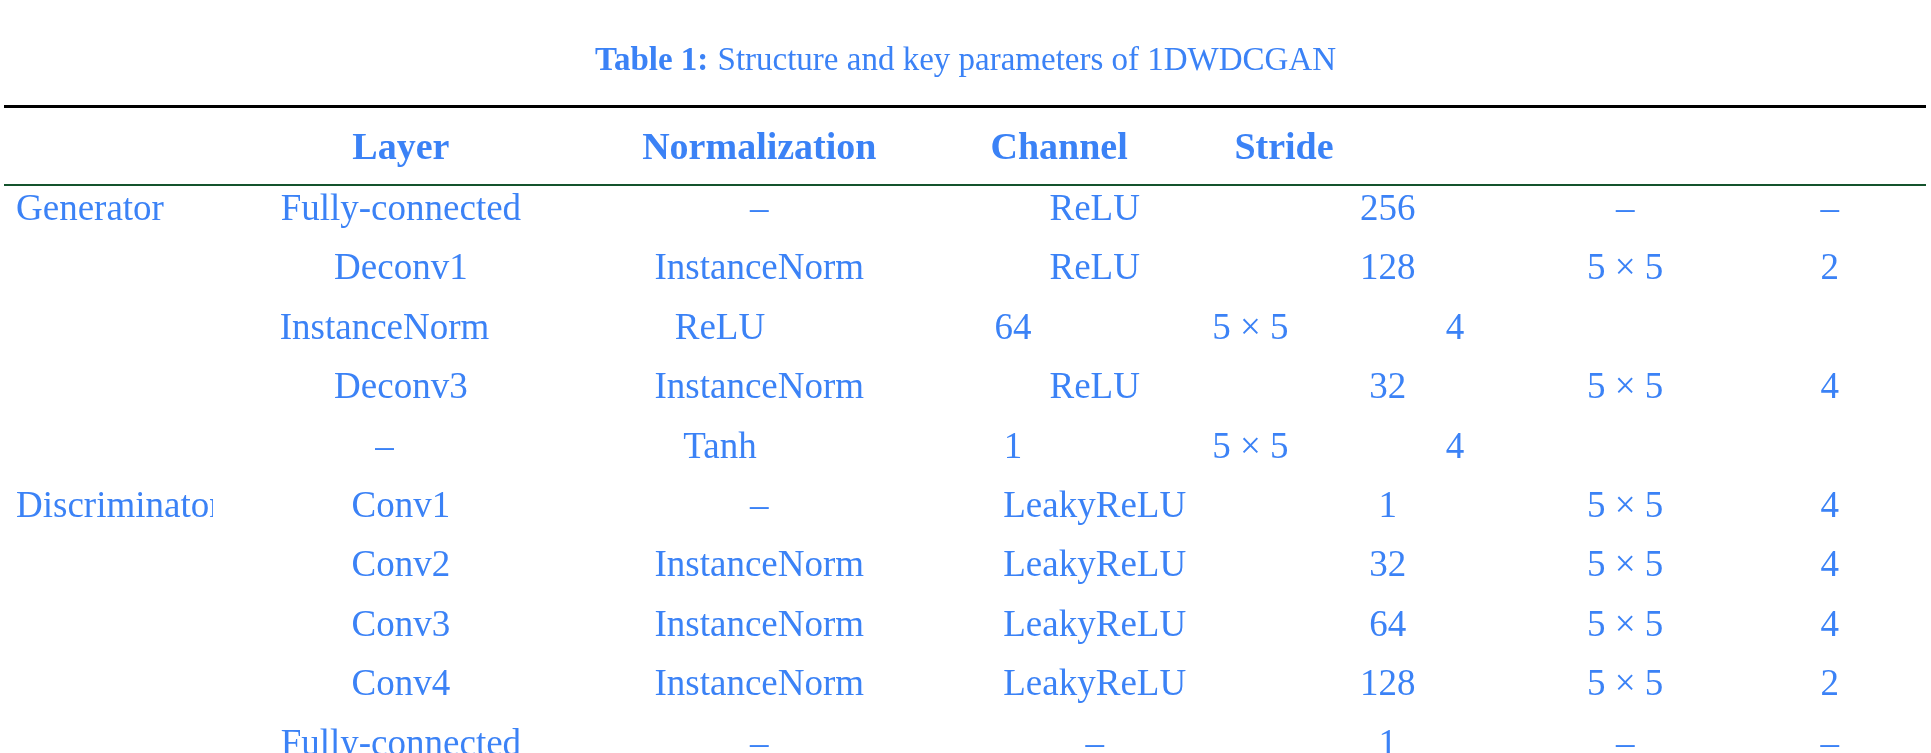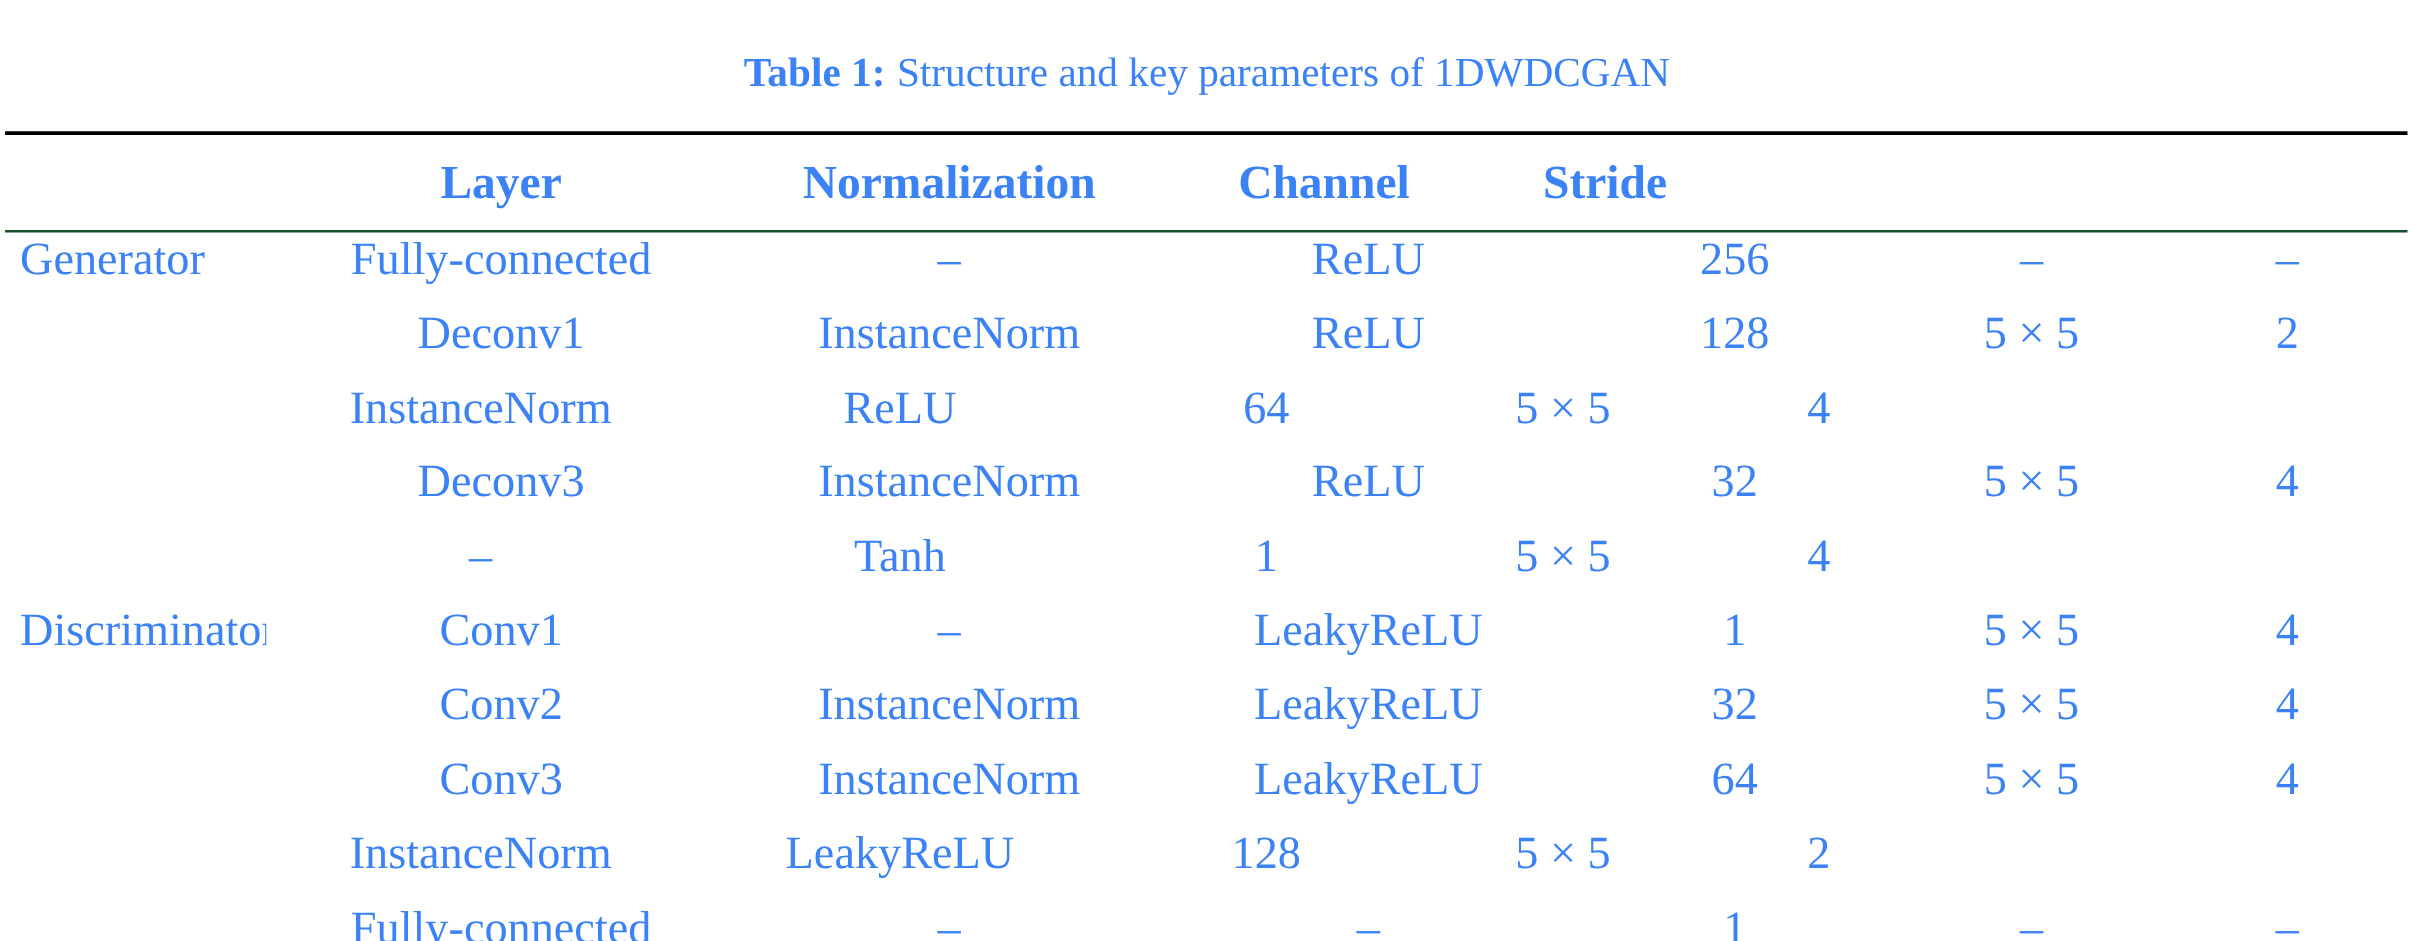--- a/index.html
+++ b/index.html
@@ -147,20 +147,21 @@
       <div class="cell c1">Conv3</div>
       <div class="cell c2">InstanceNorm</div>
       <div class="cell c3">LeakyReLU</div>
       <div class="cell c4">64</div>
       <div class="cell c5">5 × 5</div>
       <div class="cell c6">4</div>
     </div>
 
     <div class="brow">
       <div class="cell c0"></div>
+      <div class="cell c1">Conv4</div>
       <div class="cell c2">InstanceNorm</div>
       <div class="cell c3">LeakyReLU</div>
       <div class="cell c4">128</div>
       <div class="cell c5">5 × 5</div>
       <div class="cell c6">2</div>
     </div>
 
     <div class="brow">
       <div class="cell c0"></div>
       <div class="cell c1">Fully-connected</div>

